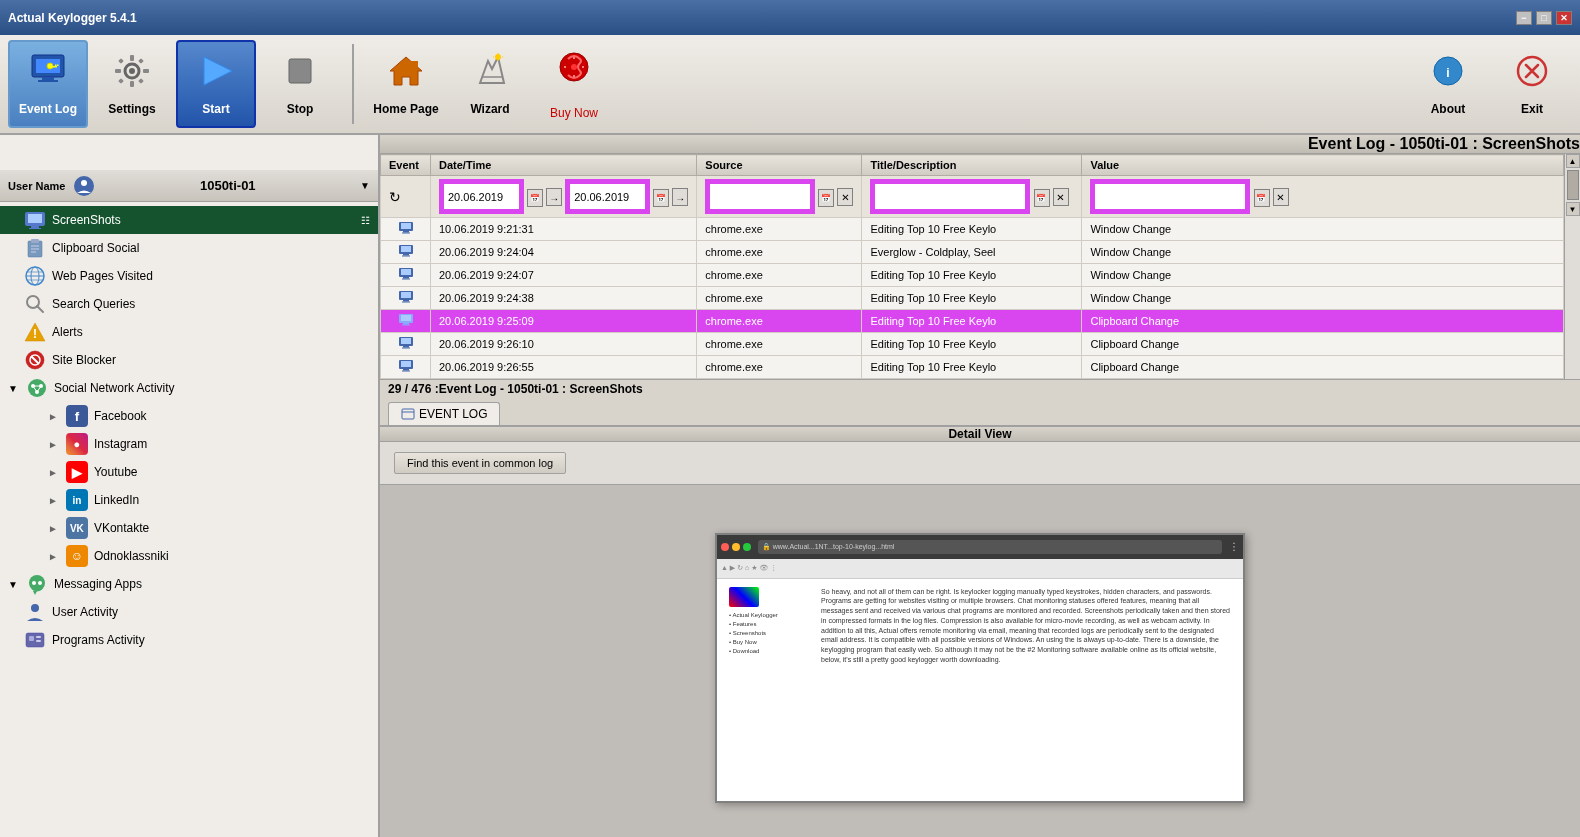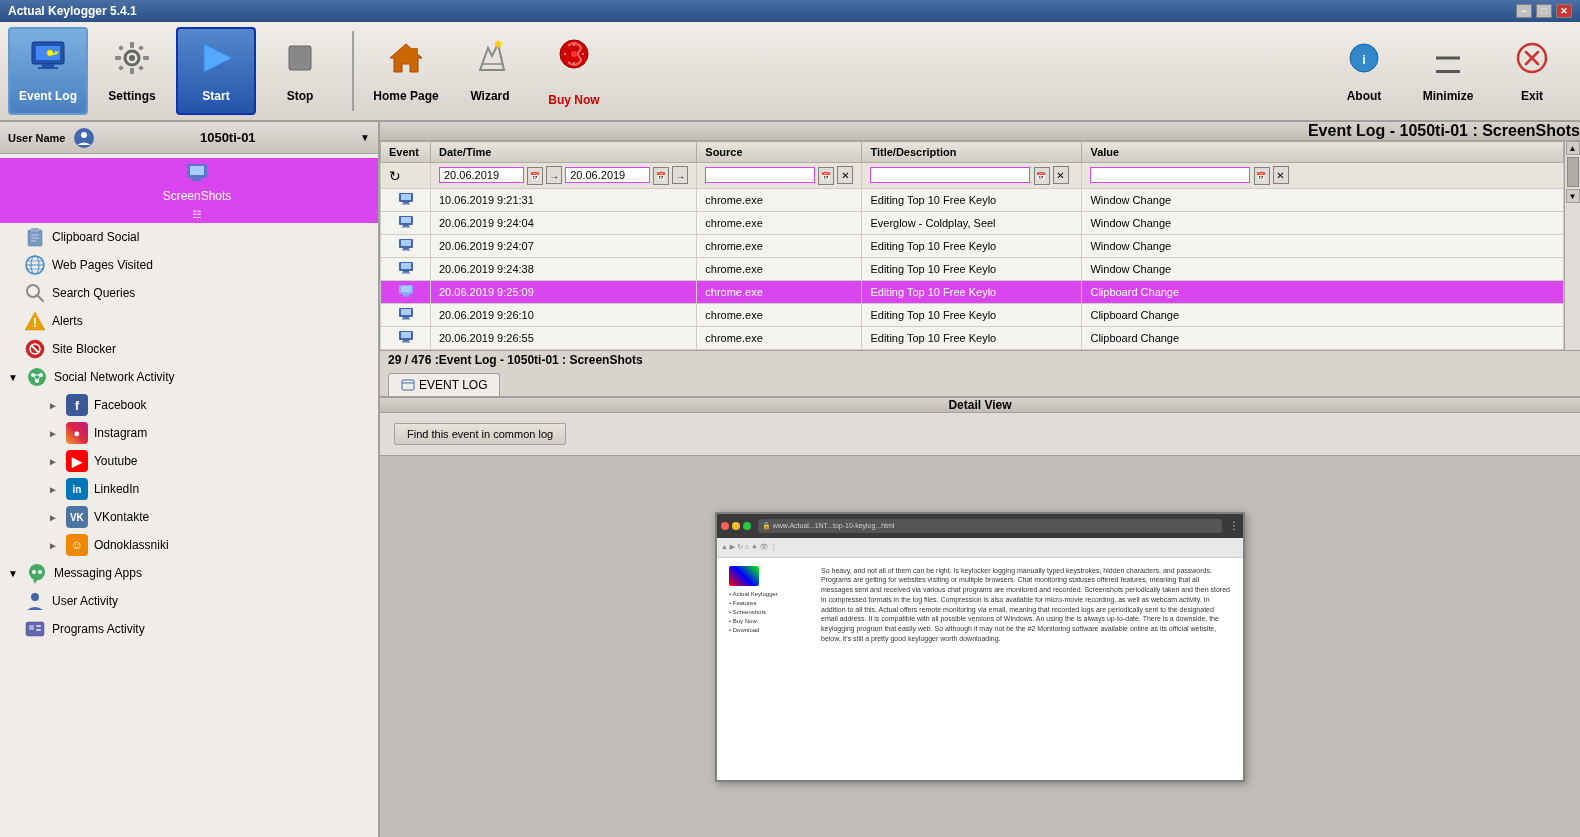--- a/index.html
+++ b/index.html
@@ -2,21 +2,21 @@
 <html><head>
   <meta charset="utf-8">
   <style>
     * { box-sizing: border-box; margin: 0; padding: 0; font-family: Arial, sans-serif; font-size: 12px; }
     body { background: #d4d0c8; width: 1580px; height: 837px; overflow: hidden; }
 
     
     #title-bar {
       background: linear-gradient(to bottom, #4a6fa5, #2a4f85);
       color: white;
-      height: 22px;
+      height: 35px;
       display: flex;
       align-items: center;
       padding: 0 8px;
       font-size: 12px;
       font-weight: bold;
       justify-content: space-between;
     }
     #title-bar-buttons { display: flex; gap: 4px; }
     .title-btn {
       width: 16px; height: 14px;
@@ -73,33 +73,34 @@
       flex-shrink: 0;
     }
     #user-name-bar {
       display: flex;
       align-items: center;
       background: linear-gradient(to bottom, #e0ddd8, #c8c4bc);
       border-bottom: 1px solid #a0a0a0;
       padding: 4px 8px;
       gap: 8px;
       height: 32px;
+      margin-top: 35px;
     }
     #user-name-bar label { font-weight: bold; font-size: 11px; }
     #user-name-bar .username { font-weight: bold; font-size: 13px; color: #000; flex: 1; text-align: center; }
 
     .sidebar-tree { padding: 4px 0; }
     .tree-item {
       display: flex;
       align-items: center;
       padding: 3px 8px;
       cursor: pointer;
       gap: 6px;
     }
-    .tree-item.selected { background: #d946ef; color: white; flex-direction: column; }
+    .tree-item.selected { background: #14532d; color: white; }
     .tree-item .label { flex: 1; }
 
     .indent-1 { padding-left: 24px; }
     .indent-2 { padding-left: 48px; }
 
     
     .icon-sq {
       width: 22px; height: 22px;
       border-radius: 4px;
       display: flex; align-items: center; justify-content: center;
@@ -145,22 +146,22 @@
       background: linear-gradient(to bottom, #e8e4dc, #d0ccc4);
       border: 1px solid #b0aca4;
       padding: 4px 8px;
       text-align: left;
       font-size: 11px;
       cursor: pointer;
     }
 
     .filter-row td { background: #e8e4dc; padding: 2px 4px; border: 1px solid #b0aca4; }
     .filter-input {
-      width: 80px; height: 16px;
-      border: 1px solid #d946ef;
+      width: 80px; height: 35px;
+      border: 5px solid #d946ef;
       background: white;
       padding: 1px 4px;
       font-size: 11px;
     }
     .filter-btn {
       width: 16px; height: 18px;
       background: #e0ddd8;
       border: 1px solid #808080;
       cursor: pointer;
       font-size: 10px;
@@ -437,44 +438,35 @@
       <svg width="40" height="36" viewBox="0 0 40 36">
         <circle cx="20" cy="18" r="14" fill="#cc0000" stroke="#990000" stroke-width="1"></circle>
         <path d="M14,10 Q20,4 26,10 Q28,12 26,14 Q22,18 26,22 Q28,24 26,26 Q20,32 14,26" fill="none" stroke="#ff6666" stroke-width="2"></path>
         <circle cx="20" cy="18" r="3" fill="#ff3333"></circle>
         <line x1="20" y1="8" x2="20" y2="10" stroke="#ffaaaa" stroke-width="1.5"></line>
         <line x1="20" y1="26" x2="20" y2="28" stroke="#ffaaaa" stroke-width="1.5"></line>
         <line x1="10" y1="18" x2="12" y2="18" stroke="#ffaaaa" stroke-width="1.5"></line>
         <line x1="28" y1="18" x2="30" y2="18" stroke="#ffaaaa" stroke-width="1.5"></line>
       </svg>
     </div>
-    <span style="font-weight:bold;color:#cc0000;margin-top:8px;">Buy Now</span>
+    <span style="font-weight:normal;color:#cc0000;margin-top:8px;">Buy Now</span>
   </div>
 
   <div style="flex:1"></div>
 
   <div class="toolbar-btn">
     <div class="icon tb-about">
       <svg width="40" height="36" viewBox="0 0 40 36">
         <circle cx="20" cy="18" r="14" fill="#3388cc" stroke="#1166aa" stroke-width="1"></circle>
         <text x="20" y="24" text-anchor="middle" font-size="18" font-weight="bold" fill="white">i</text>
       </svg>
     </div>
     <span>About</span>
   </div>
 
-  <div class="toolbar-btn">
-    <div class="icon tb-minimize">
-      <svg width="40" height="36" viewBox="0 0 40 36">
-        <rect x="8" y="30" width="24" height="3" rx="1" fill="#555"></rect>
-        <line x1="8" y1="18" x2="32" y2="18" stroke="#555" stroke-width="3"></line>
-      </svg>
-    </div>
-    <span>Minimize</span>
-  </div>
 
   <div class="toolbar-btn">
     <div class="icon tb-exit">
       <svg width="40" height="36" viewBox="0 0 40 36">
         <circle cx="20" cy="18" r="14" fill="none" stroke="#cc3333" stroke-width="2.5"></circle>
         <path d="M14,12 L26,24 M26,12 L14,24" stroke="#cc3333" stroke-width="2.5" stroke-linecap="round"></path>
       </svg>
     </div>
     <span>Exit</span>
   </div>

